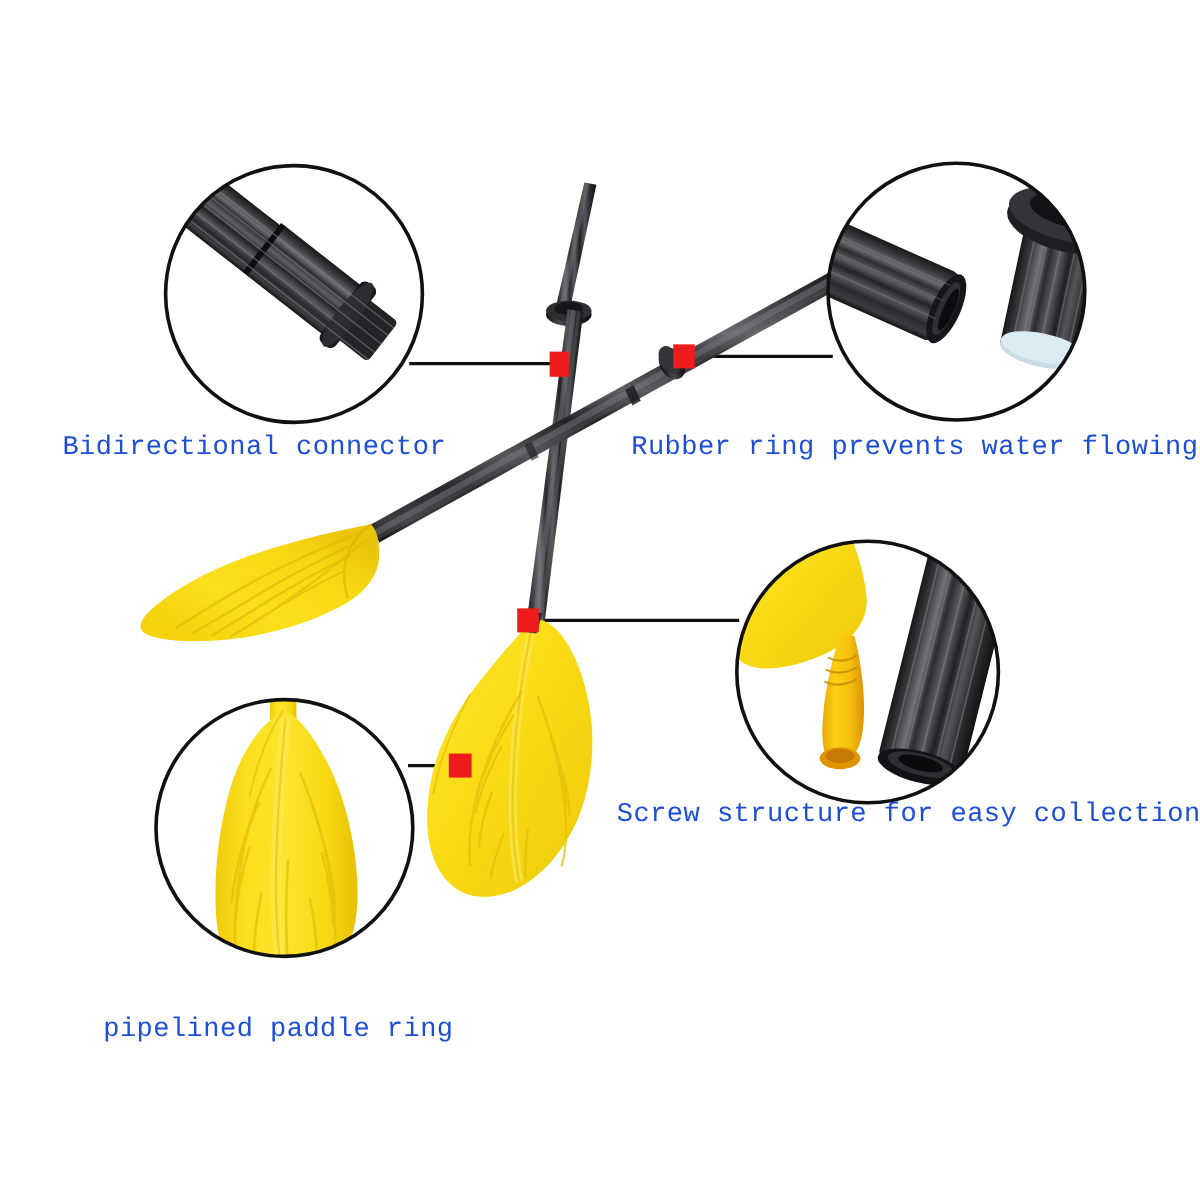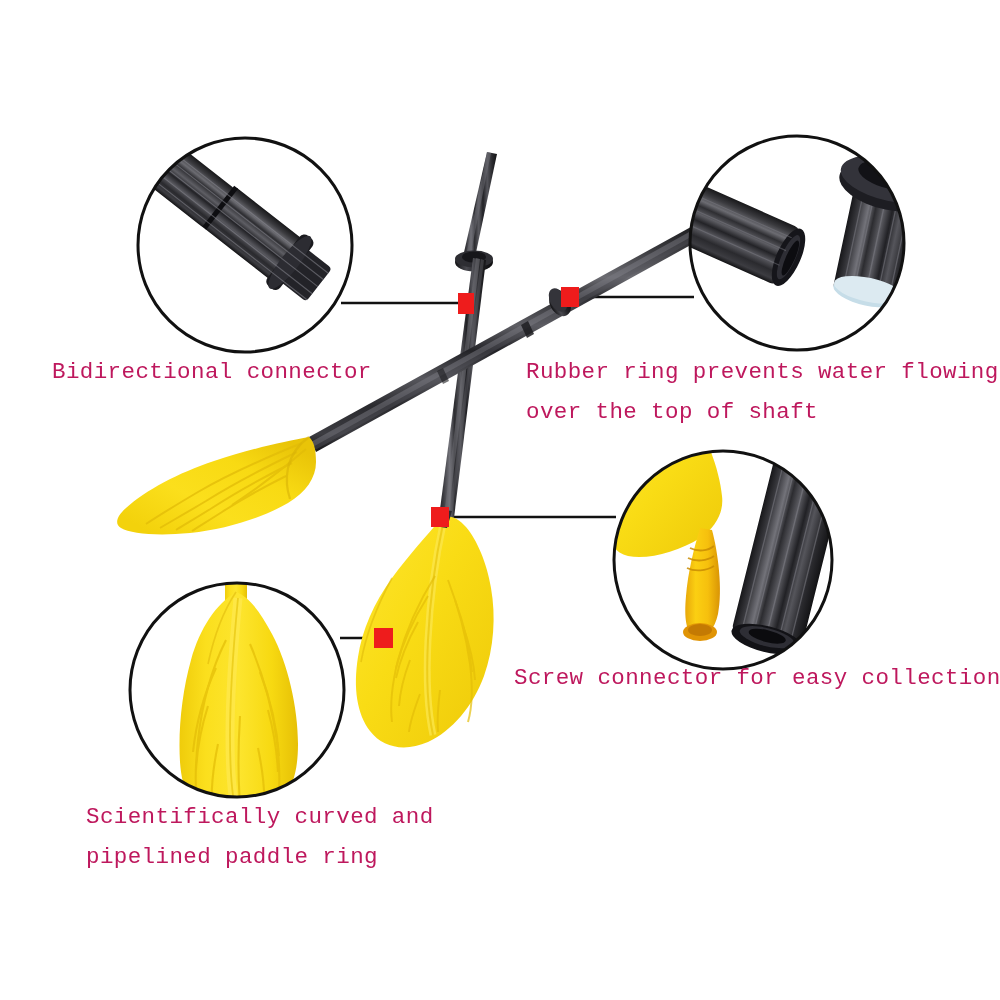--- a/index.html
+++ b/index.html
@@ -26,27 +26,27 @@
     left: 0;
     top: 0;
     width: 1000px;
     height: 1000px;
   }
   .caption {
     position: absolute;
     font-family: "Liberation Mono", "DejaVu Sans Mono", monospace;
     font-size: 22.5px;
     line-height: 40px;
-    color: #be185d;
+    color: #1d4ed8;
     letter-spacing: 0.4px;
     white-space: pre;
     font-weight: 400;
   }
   #cap-connector { left: 52px;  top: 352px; }
-  #cap-rubber    { left: 526px; top: 352px; }
+  #cap-rubber    { left: 526px; top: 352px; text-align: center; }
   #cap-screw     { left: 514px; top: 658px; }
   #cap-blade     { left: 86px;  top: 797px; }
 </style>
 </head>
 <body>
 
 <div id="stage">
 
   <svg id="art" viewBox="0 0 1000 1000" xmlns="http://www.w3.org/2000/svg">
     <defs>
@@ -353,19 +353,19 @@
     <g>
       <rect x="458" y="293" width="16" height="21" fill="#EE1C1C"></rect>
       <rect x="561" y="287" width="18" height="20" fill="#EE1C1C"></rect>
       <rect x="431" y="507" width="18" height="20" fill="#EE1C1C"></rect>
       <rect x="374" y="628" width="19" height="20" fill="#EE1C1C"></rect>
     </g>
   </svg>
 
   <div class="caption" id="cap-connector"><span>Bidirectional connector</span><br></div>
 
-  <div class="caption" id="cap-rubber"><span>Rubber ring prevents water flowing</span><br><span>over the top of shaft</span></div>
-
-  <div class="caption" id="cap-screw"><span>Screw connector for easy collection</span></div>
-
-  <div class="caption" id="cap-blade"><span>Scientifically curved and</span><br><span>pipelined paddle ring</span></div>
+  <div class="caption" id="cap-rubber"><span>Rubber ring prevents water flowing</span><br></div>
+
+  <div class="caption" id="cap-screw"><span>Screw structure for easy collection</span></div>
+
+  <div class="caption" id="cap-blade"><br><span>pipelined paddle ring</span></div>
 
 </div>
 
 </body></html>

